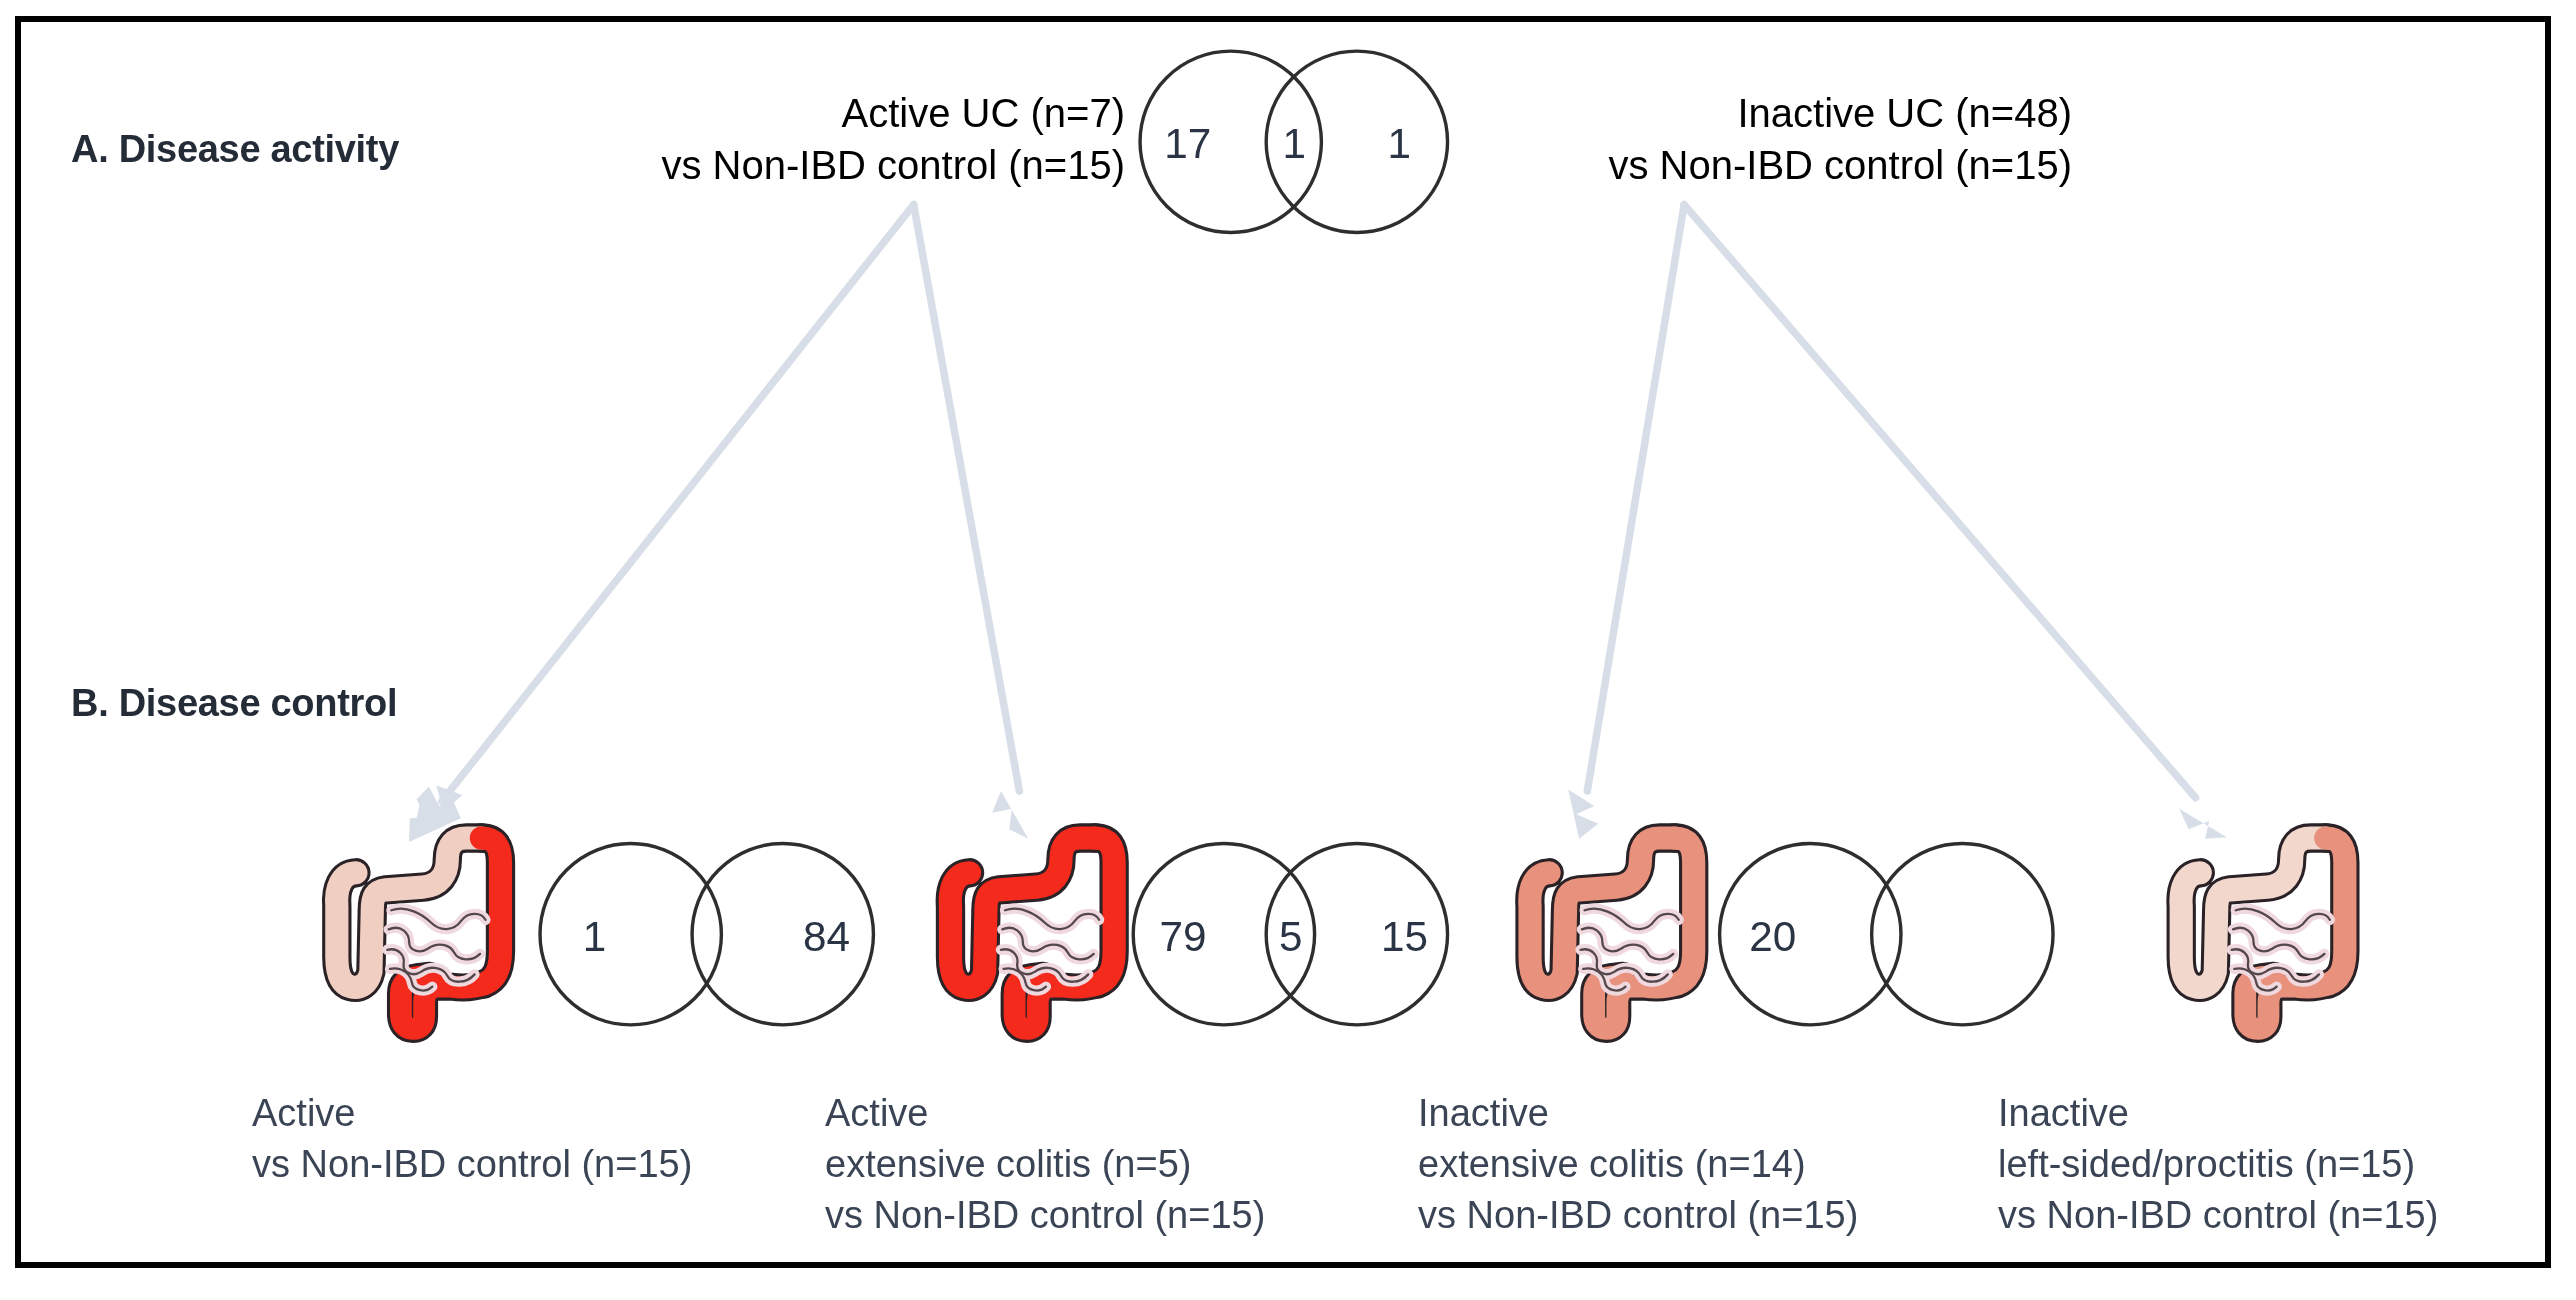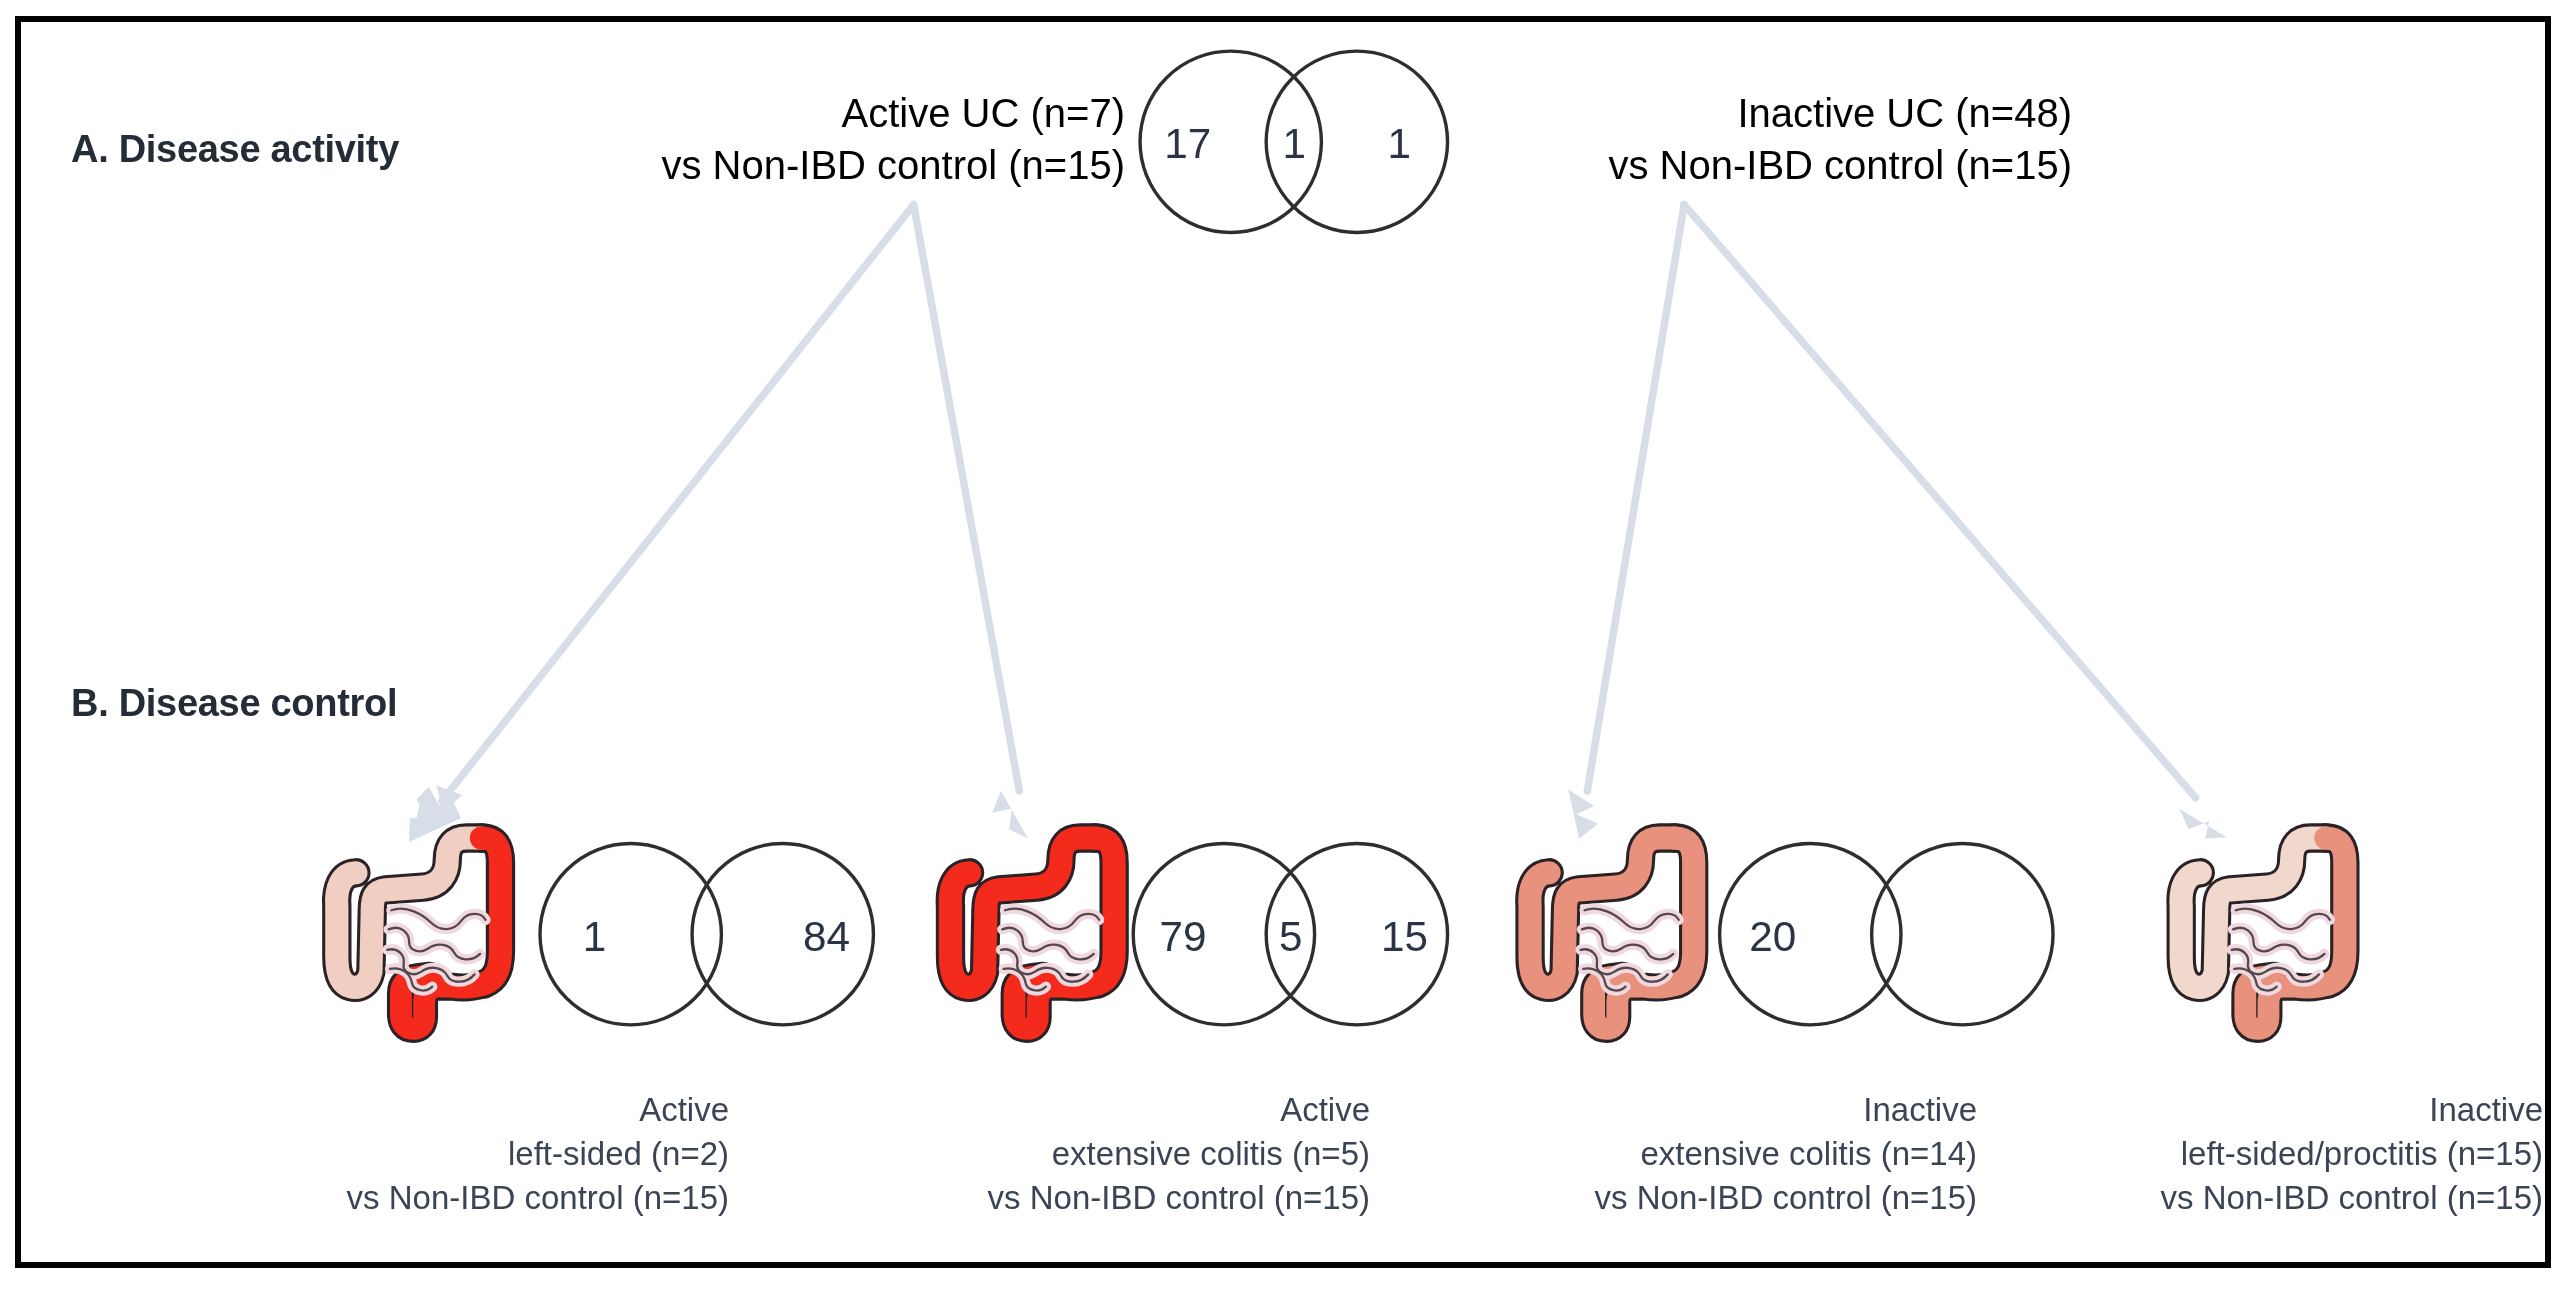--- a/index.html
+++ b/index.html
@@ -68,22 +68,22 @@
     color: #000000;
     white-space: nowrap;
   }
   #top-label-left  { left: 634px;  top: 87px; width: 491px; }
   #top-label-right { left: 1527px; top: 87px; width: 545px; }
   .top-label .l1, .top-label .l2 { display: block; }
 
   
   .panel-caption {
     position: absolute;
-    text-align: right;
-    font-size: 33px;
+    text-align: left;
+    font-size: 38px;
     line-height: 1.34;
     color: #3a4455;
     white-space: nowrap;
   }
   .panel-caption .l1,
   .panel-caption .l2,
   .panel-caption .l3 { display: block; }
 
   #caption-1 { left: 252px;  top: 1088px; width: 477px; }
   #caption-2 { left: 825px; top: 1088px; width: 545px; }
@@ -113,21 +113,20 @@
     <span class="l2">vs Non-IBD control (n=15)</span>
   </div>
 
   <div class="top-label" id="top-label-right">
     <span class="l1">Inactive UC (n=48)</span>
     <span class="l2">vs Non-IBD control (n=15)</span>
   </div>
 
   <div class="panel-caption" id="caption-1">
     <span class="l1">Active</span>
-    <span class="l2">left-sided (n=2)</span>
     <span class="l3">vs Non-IBD control (n=15)</span>
   </div>
 
   <div class="panel-caption" id="caption-2">
     <span class="l1">Active</span>
     <span class="l2">extensive colitis (n=5)</span>
     <span class="l3">vs Non-IBD control (n=15)</span>
   </div>
 
   <div class="panel-caption" id="caption-3">

